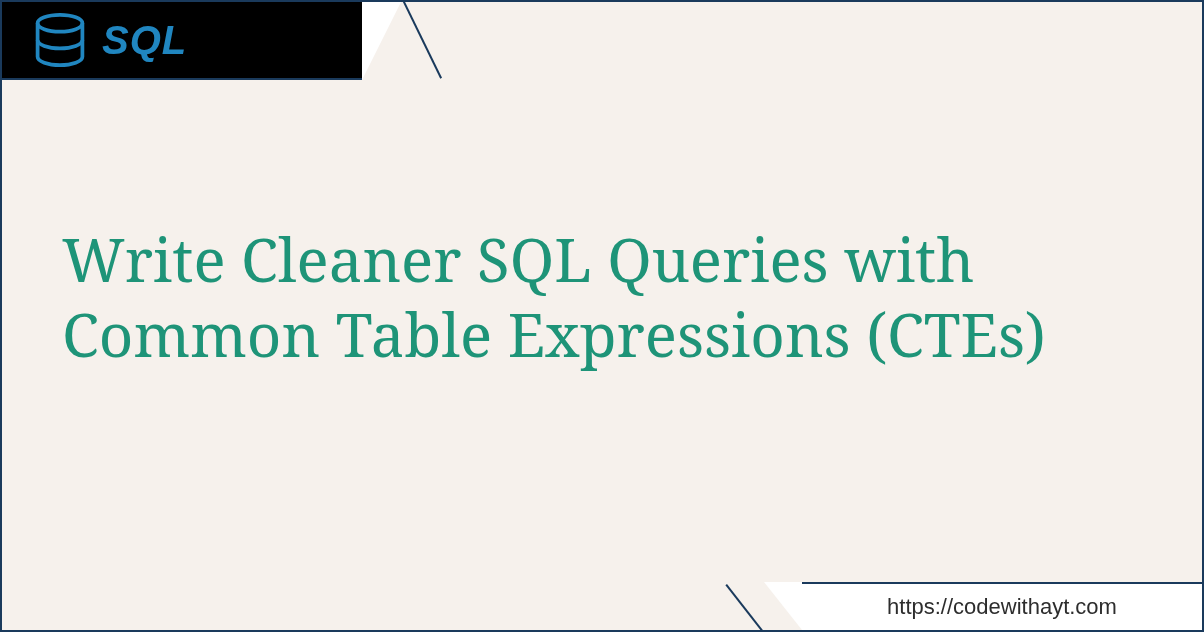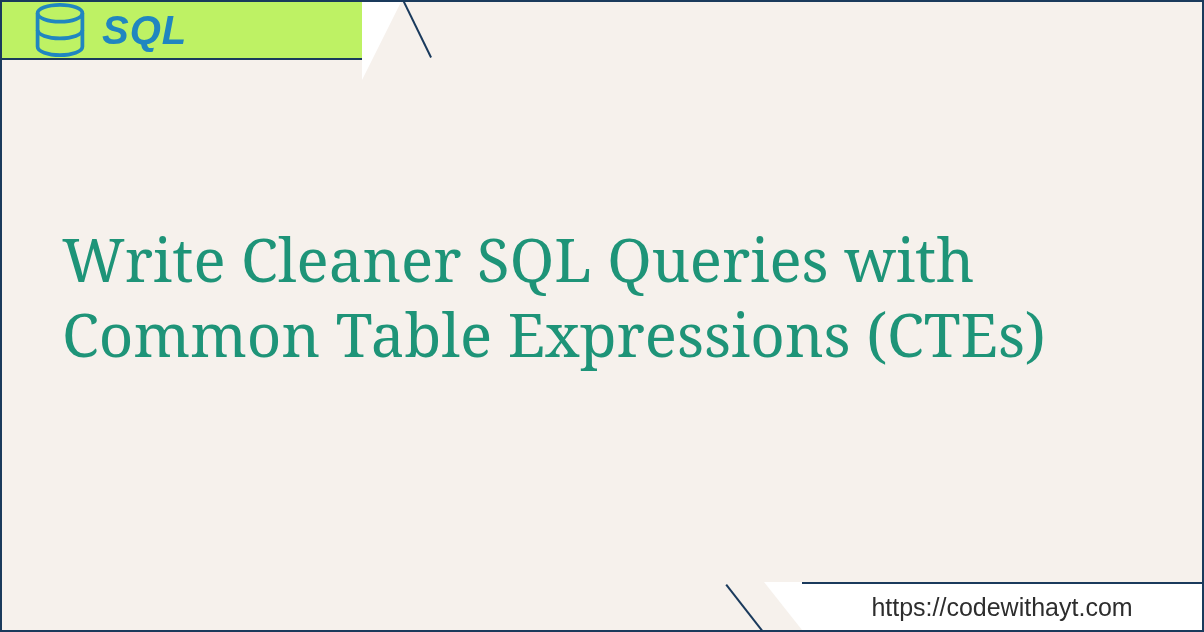--- a/index.html
+++ b/index.html
@@ -14,22 +14,22 @@
       border: 2px solid #1a3a5c;
       position: relative;
       font-family: Georgia, 'Times New Roman', serif;
       overflow: hidden;
     }
     .logo-tab {
       position: absolute;
       top: 0;
       left: 0;
       width: 360px;
-      height: 58px;
-      background: #bef264;
+      height: 78px;
+      background: #000000;
       border-bottom: 2px solid #1a3a5c;
       display: flex;
       align-items: center;
       padding-left: 30px;
     }
     .logo-tab::after {
       content: '';
       position: absolute;
       right: -40px;
       top: -2px;
@@ -107,21 +107,21 @@
       left: -40px;
       bottom: -2px;
       width: 2px;
       height: 130%;
       background: #1a3a5c;
       transform: rotate(-38deg);
       transform-origin: bottom;
     }
     .footer-url {
       font-family: Arial, sans-serif;
-      font-size: 25px;
+      font-size: 22px;
       color: #2d2d2d;
     }
   </style>
 </head>
 <body>
 
 <div class="logo-tab">
   <span class="db-icon">
     <svg viewBox="0 0 60 60" xmlns="http://www.w3.org/2000/svg">
       <ellipse cx="30" cy="12" rx="24" ry="9" fill="none" stroke="#2086c0" stroke-width="4"></ellipse>

